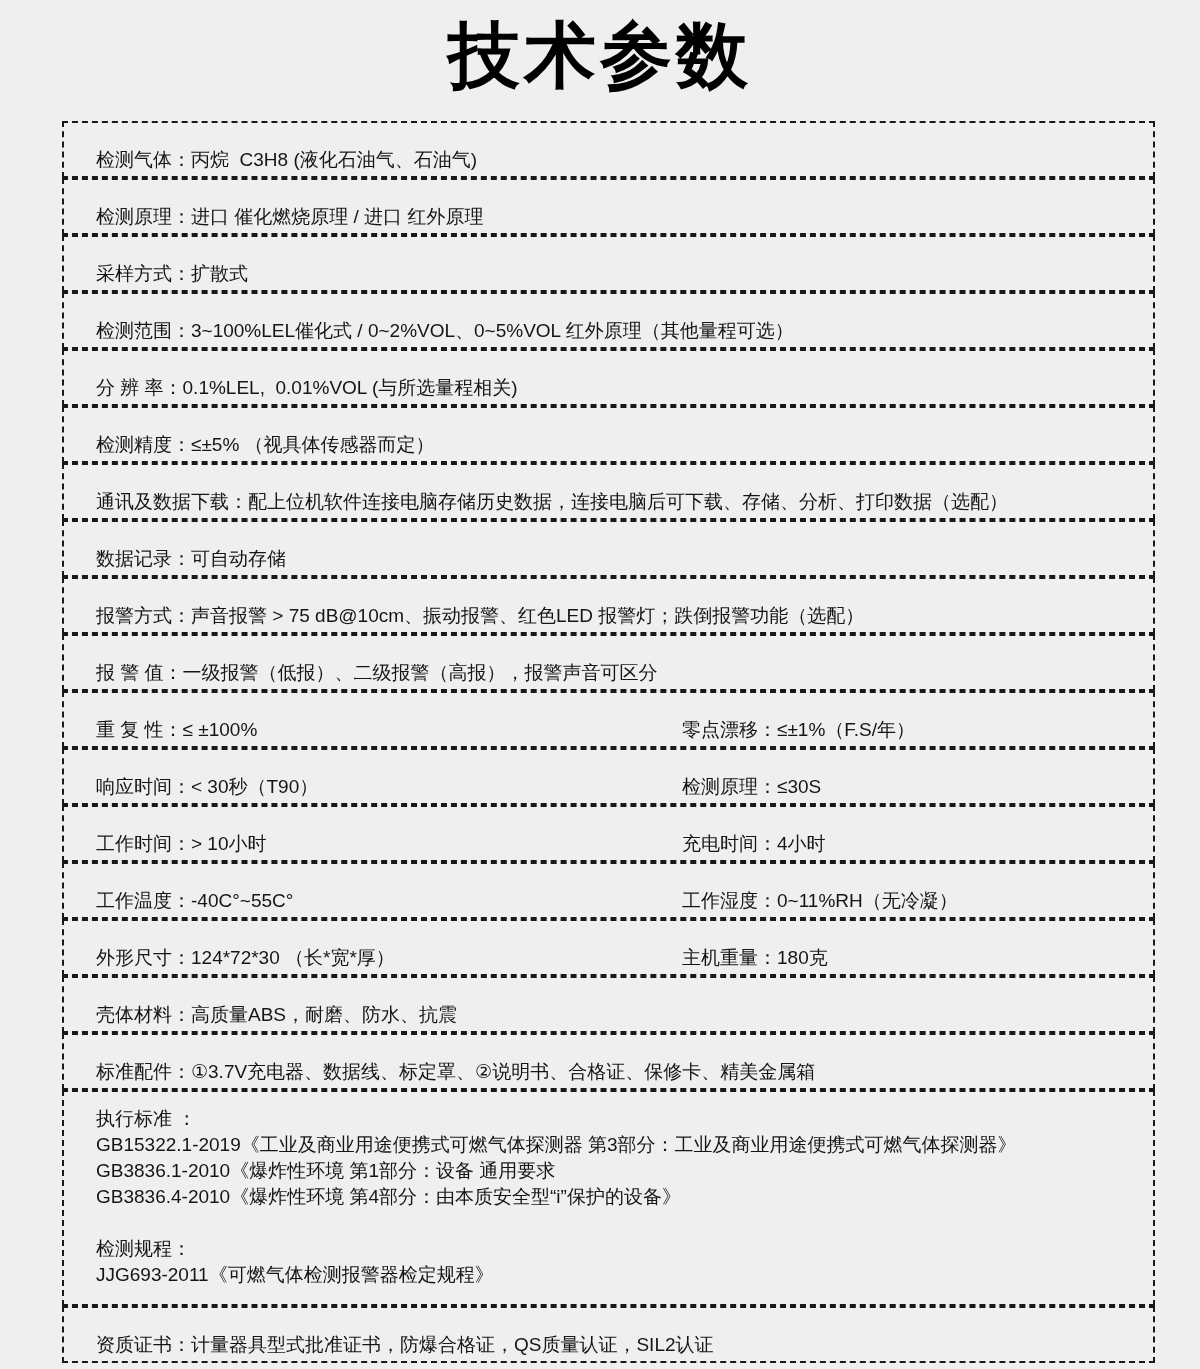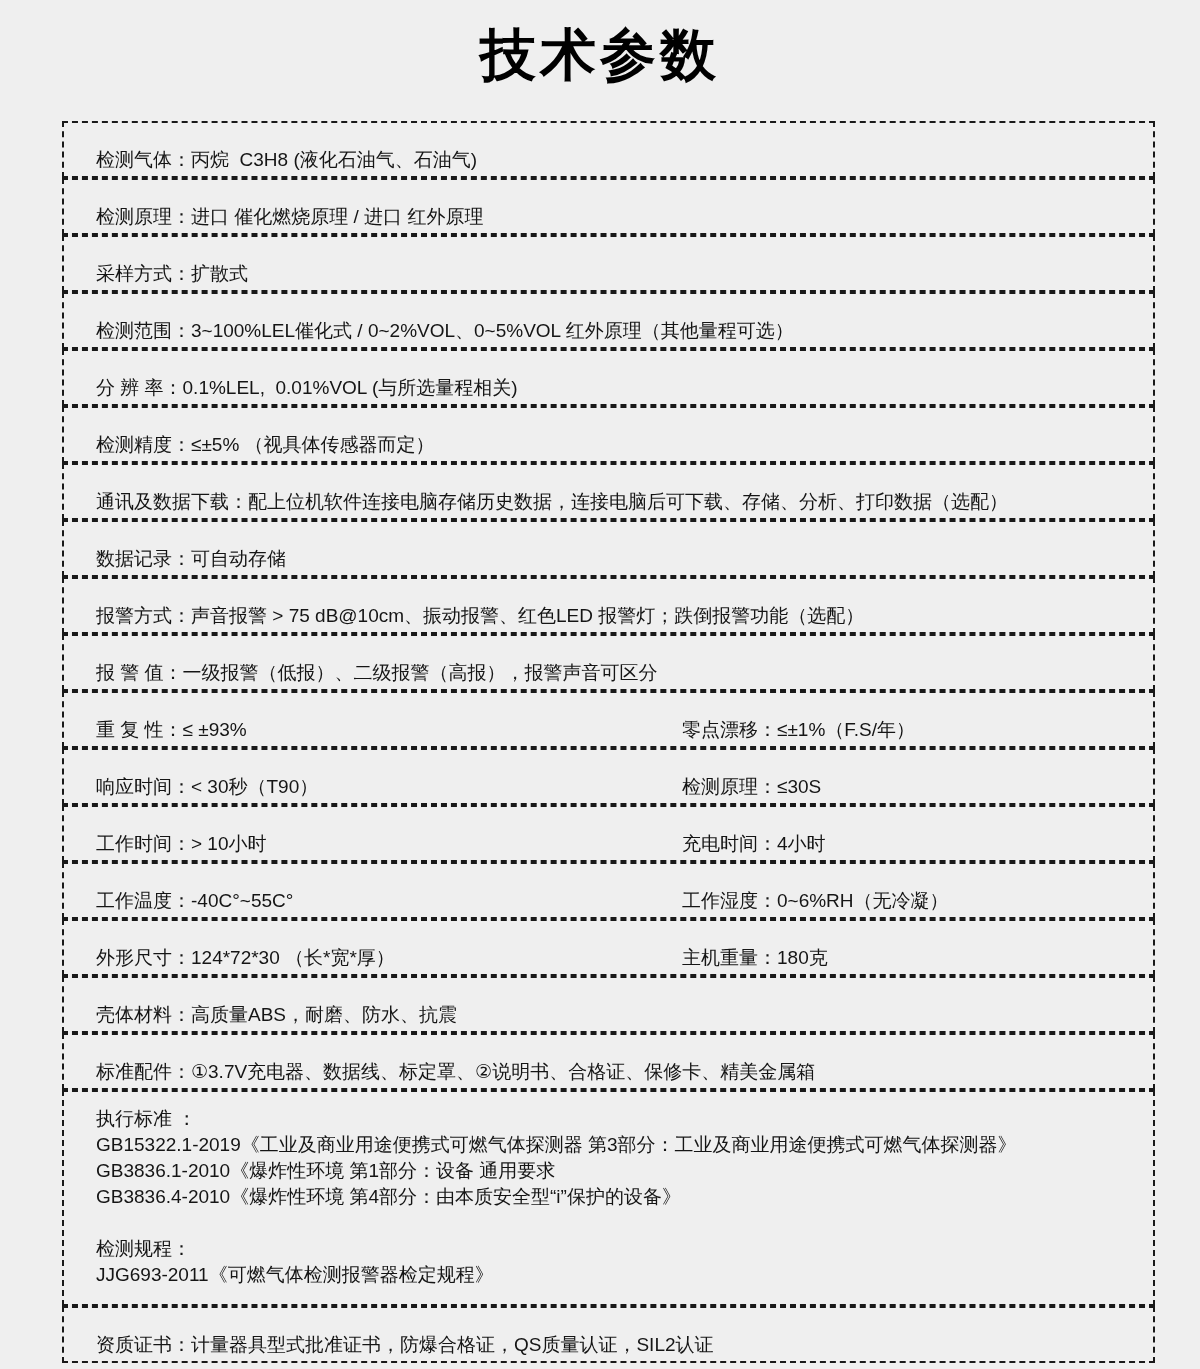--- a/index.html
+++ b/index.html
@@ -10,21 +10,21 @@
     width: 1200px;
     height: 1369px;
     background: #efefef;
     color: #151515;
     font-family: "Liberation Sans", "DejaVu Sans", sans-serif;
     overflow: hidden;
   }
   .page-title {
     margin: 16px 0 0 0;
     text-align: center;
-    font-size: 56px;
+    font-size: 72px;
     line-height: 78px;
     font-weight: 600;
     letter-spacing: 4px;
     color: #000000;
   }
   .spec-table {
     margin: 27px 0 0 62px;
     width: 1093px;
     box-sizing: border-box;
   }
@@ -65,23 +65,23 @@
       <div class="spec-row"><div class="spec-cell">检测气体：丙烷  C3H8 (液化石油气、石油气)</div></div>
       <div class="spec-row"><div class="spec-cell">检测原理：进口 催化燃烧原理 / 进口 红外原理</div></div>
       <div class="spec-row"><div class="spec-cell">采样方式：扩散式</div></div>
       <div class="spec-row"><div class="spec-cell">检测范围：3~100%LEL催化式 / 0~2%VOL、0~5%VOL 红外原理（其他量程可选）</div></div>
       <div class="spec-row"><div class="spec-cell">分 辨 率：0.1%LEL,  0.01%VOL (与所选量程相关)</div></div>
       <div class="spec-row"><div class="spec-cell">检测精度：≤±5% （视具体传感器而定）</div></div>
       <div class="spec-row"><div class="spec-cell">通讯及数据下载：配上位机软件连接电脑存储历史数据，连接电脑后可下载、存储、分析、打印数据（选配）</div></div>
       <div class="spec-row"><div class="spec-cell">数据记录：可自动存储</div></div>
       <div class="spec-row"><div class="spec-cell">报警方式：声音报警 &gt; 75 dB@10cm、振动报警、红色LED 报警灯；跌倒报警功能（选配）</div></div>
       <div class="spec-row"><div class="spec-cell">报 警 值：一级报警（低报）、二级报警（高报），报警声音可区分</div></div>
-      <div class="spec-row"><div class="spec-cell cell-left">重 复 性：≤ ±93%</div><div class="spec-cell">零点漂移：≤±1%（F.S/年）</div></div>
+      <div class="spec-row"><div class="spec-cell cell-left">重 复 性：≤ ±100%</div><div class="spec-cell">零点漂移：≤±1%（F.S/年）</div></div>
       <div class="spec-row"><div class="spec-cell cell-left">响应时间：&lt; 30秒（T90）</div><div class="spec-cell">检测原理：≤30S</div></div>
       <div class="spec-row"><div class="spec-cell cell-left">工作时间：&gt; 10小时</div><div class="spec-cell">充电时间：4小时</div></div>
-      <div class="spec-row"><div class="spec-cell cell-left">工作温度：-40C°~55C°</div><div class="spec-cell">工作湿度：0~6%RH（无冷凝）</div></div>
+      <div class="spec-row"><div class="spec-cell cell-left">工作温度：-40C°~55C°</div><div class="spec-cell">工作湿度：0~11%RH（无冷凝）</div></div>
       <div class="spec-row"><div class="spec-cell cell-left">外形尺寸：124*72*30 （长*宽*厚）</div><div class="spec-cell">主机重量：180克</div></div>
       <div class="spec-row"><div class="spec-cell">壳体材料：高质量ABS，耐磨、防水、抗震</div></div>
       <div class="spec-row"><div class="spec-cell">标准配件：①3.7V充电器、数据线、标定罩、②说明书、合格证、保修卡、精美金属箱</div></div>
       <div class="spec-row multi"><div class="spec-line">执行标准 ：</div><div class="spec-line">GB15322.1-2019《工业及商业用途便携式可燃气体探测器 第3部分：工业及商业用途便携式可燃气体探测器》</div><div class="spec-line">GB3836.1-2010《爆炸性环境 第1部分：设备 通用要求</div><div class="spec-line">GB3836.4-2010《爆炸性环境 第4部分：由本质安全型“i”保护的设备》</div><div class="spec-line">&nbsp;</div><div class="spec-line">检测规程：</div><div class="spec-line">JJG693-2011《可燃气体检测报警器检定规程》</div></div>
       <div class="spec-row"><div class="spec-cell">资质证书：计量器具型式批准证书，防爆合格证，QS质量认证，SIL2认证</div></div>
     </div>
 </div>
 
 </body></html>

